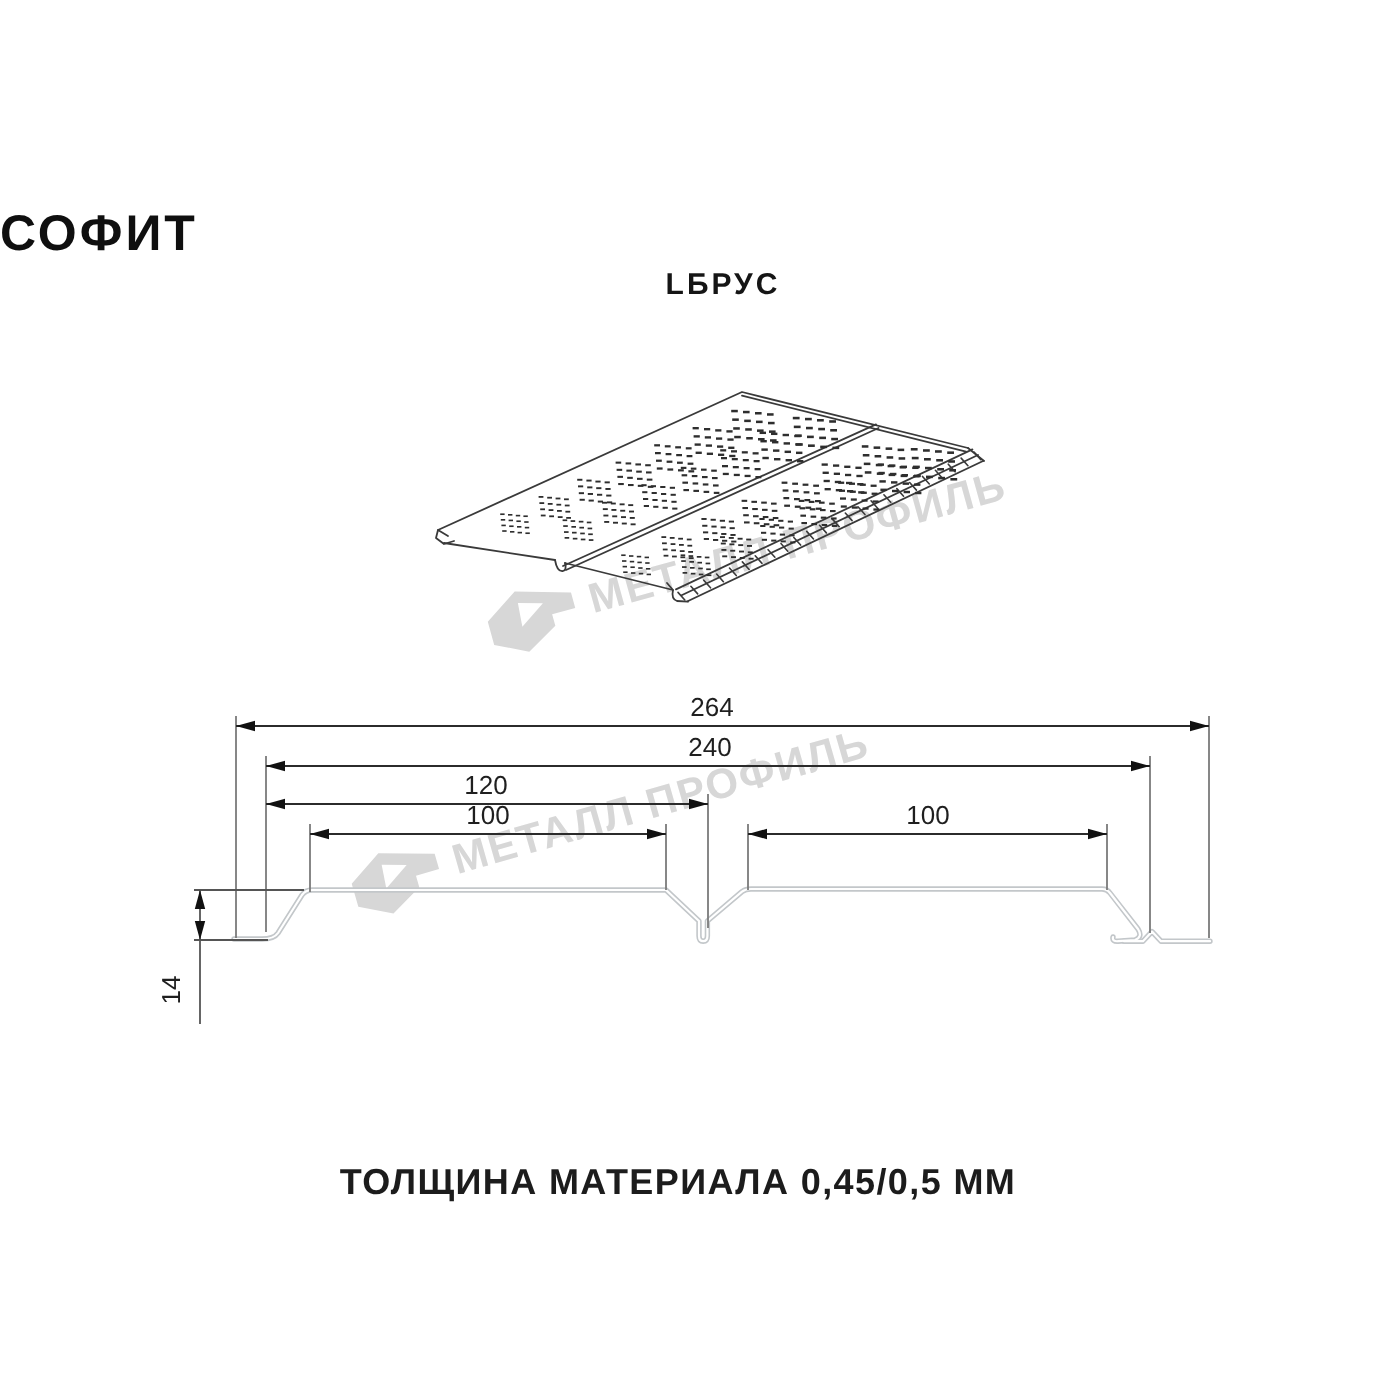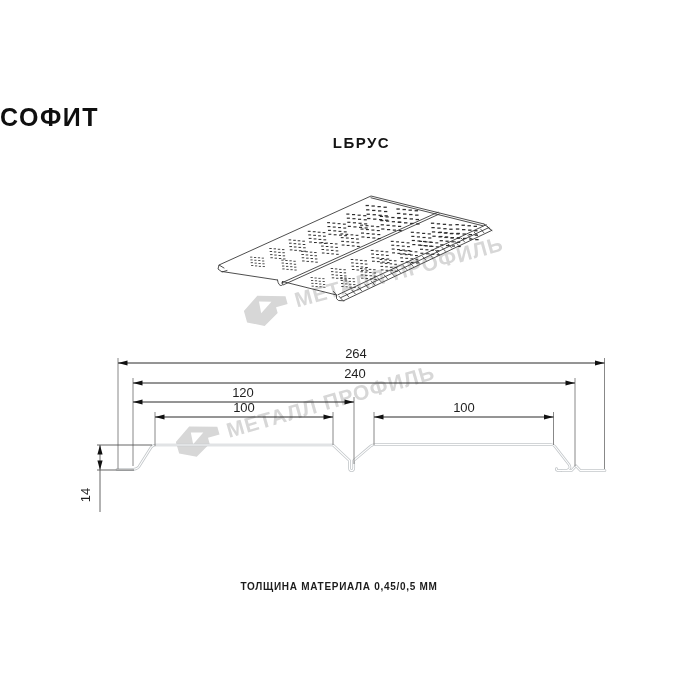--- a/index.html
+++ b/index.html
@@ -18,21 +18,21 @@
   .watermark {
     position:absolute; display:flex; align-items:center; gap:7px;
     color:#d7d7d7; font-weight:700; font-size:21px; letter-spacing:1px;
     white-space:nowrap; z-index:1; user-select:none;
   }
   #wm1 { left:244px; top:298px; transform-origin:0 50%; transform:rotate(-15.5deg); }
   #wm2 { left:176px; top:429px; transform-origin:0 50%; transform:rotate(-16deg); }
   #drawing-svg { position:absolute; left:0; top:0; z-index:2; }
   .footer-note {
     position:absolute; top:581px; left:0; right:22px; text-align:center;
-    font-size:10px; font-weight:700; letter-spacing:0.7px; color:#1c1c1c; z-index:3;
+    font-size:18px; font-weight:700; letter-spacing:0.7px; color:#1c1c1c; z-index:3;
   }
   .dim-label { font-size:13px; fill:#1f1f1f; font-family:"Liberation Sans",sans-serif; }
 </style>
 </head>
 <body>
 
 <div class="page-title">СОФИТ</div>
 <div class="page-subtitle">LБРУС</div>
 
 <div id="wm1" class="watermark">

